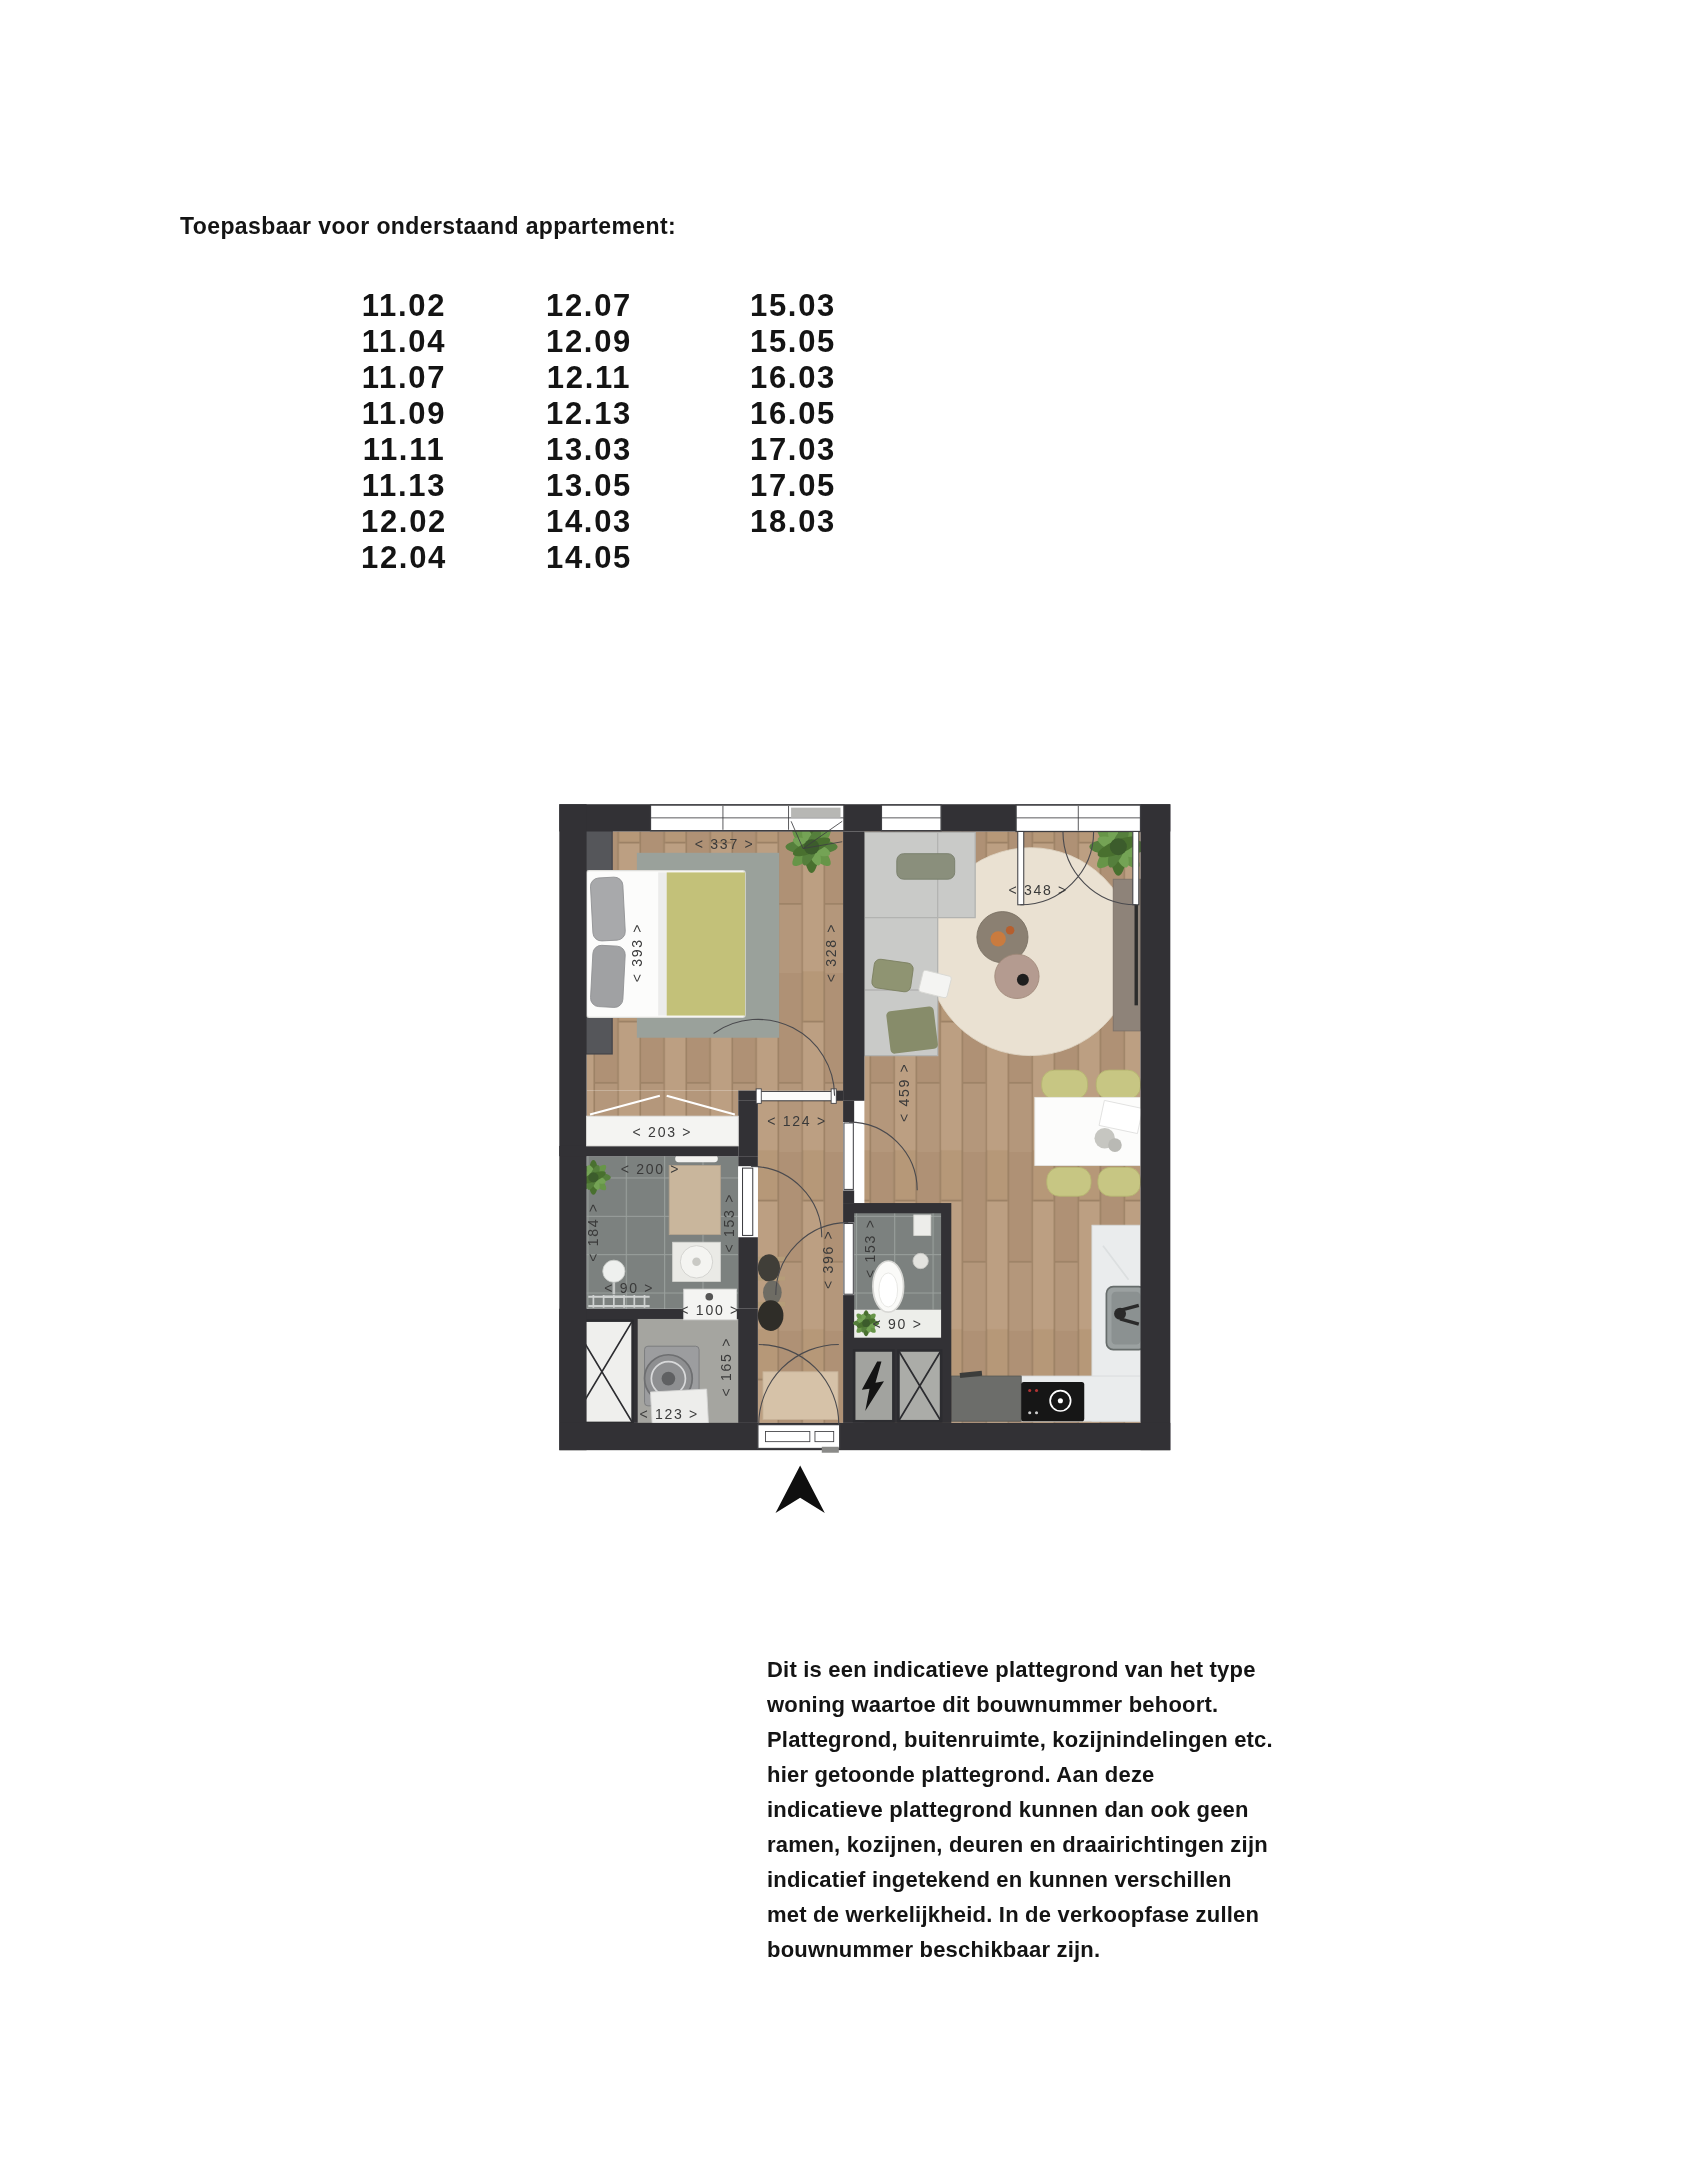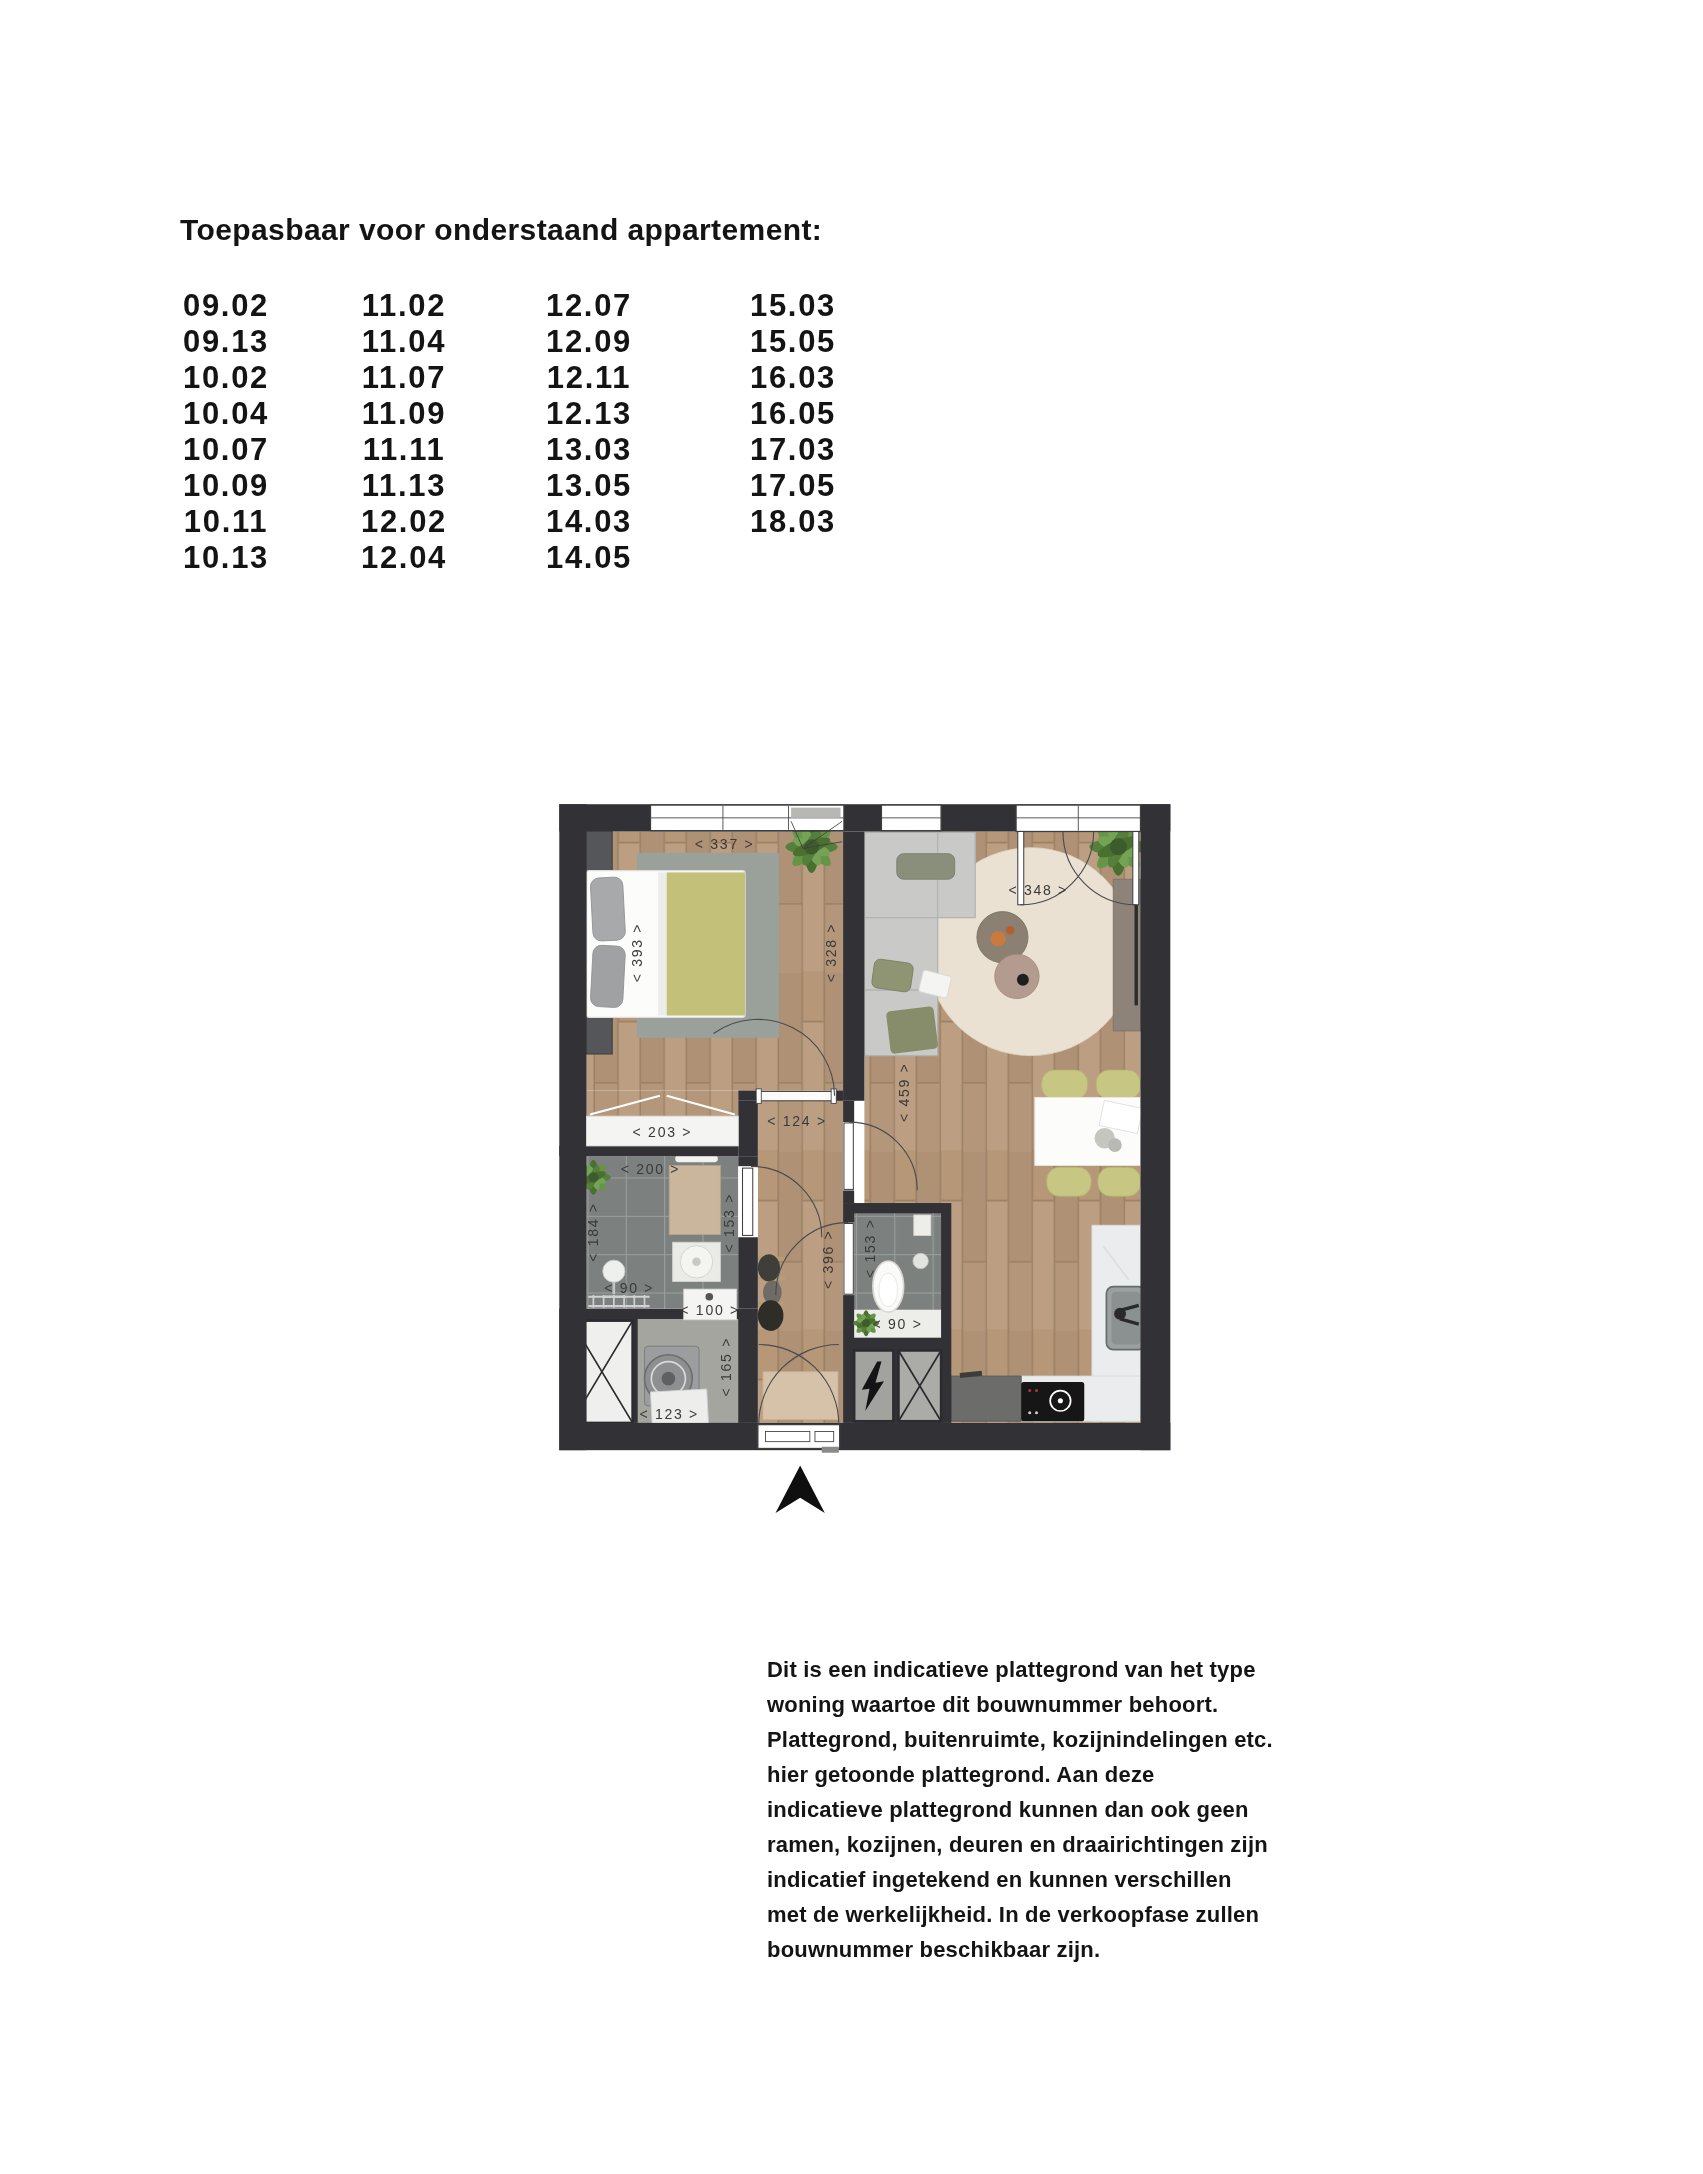--- a/index.html
+++ b/index.html
@@ -1,19 +1,19 @@
 <!DOCTYPE html>
 <html style="font-size:13.6px"><head>
 <meta charset="utf-8">
 <style>
   html,body{margin:0;padding:0;background:#ffffff;}
   body{width:1704px;height:2175px;position:relative;font-family:"Liberation Sans",sans-serif;color:#141414;overflow:hidden;}
   .abs{position:absolute;}
   
-  #page-title{left:180px;top:213px;font-size:30px;font-weight:800;letter-spacing:0.4px;white-space:nowrap;}
+  #page-title{left:180px;top:213px;font-size:23px;font-weight:800;letter-spacing:0.4px;white-space:nowrap;}
   
   #apt-table{left:175px;top:288px;width:681px;height:307px;}
   .apt-col{position:absolute;top:0;width:102px;text-align:center;}
   .apt-col div{font-size:31px;font-weight:700;letter-spacing:1.7px;line-height:36px;white-space:nowrap;}
   #apt-col-0{left:0;}
   #apt-col-1{left:178px;}
   #apt-col-2{left:363px;}
   #apt-col-3{left:567px;}
   
   #plan-wrap{left:549px;top:794px;width:641px;height:663px;}
@@ -24,30 +24,20 @@
   #disclaimer div{font-size:22px;font-weight:700;letter-spacing:0.2px;line-height:35px;white-space:nowrap;}
   
   .dim{font-family:"Liberation Sans",sans-serif;font-size:16.5px;letter-spacing:2px;fill:#3a3a3a;}
 </style>
 </head>
 <body>
 
 <div class="abs" id="page-title">Toepasbaar voor onderstaand appartement:</div>
 
 <div class="abs" id="apt-table">
-  <div class="apt-col" id="apt-col-0">
-      <div>09.02</div>
-      <div>09.13</div>
-      <div>10.02</div>
-      <div>10.04</div>
-      <div>10.07</div>
-      <div>10.09</div>
-      <div>10.11</div>
-      <div>10.13</div>
-    </div>
   <div class="apt-col" id="apt-col-1">
       <div>11.02</div>
       <div>11.04</div>
       <div>11.07</div>
       <div>11.09</div>
       <div>11.11</div>
       <div>11.13</div>
       <div>12.02</div>
       <div>12.04</div>
     </div>

